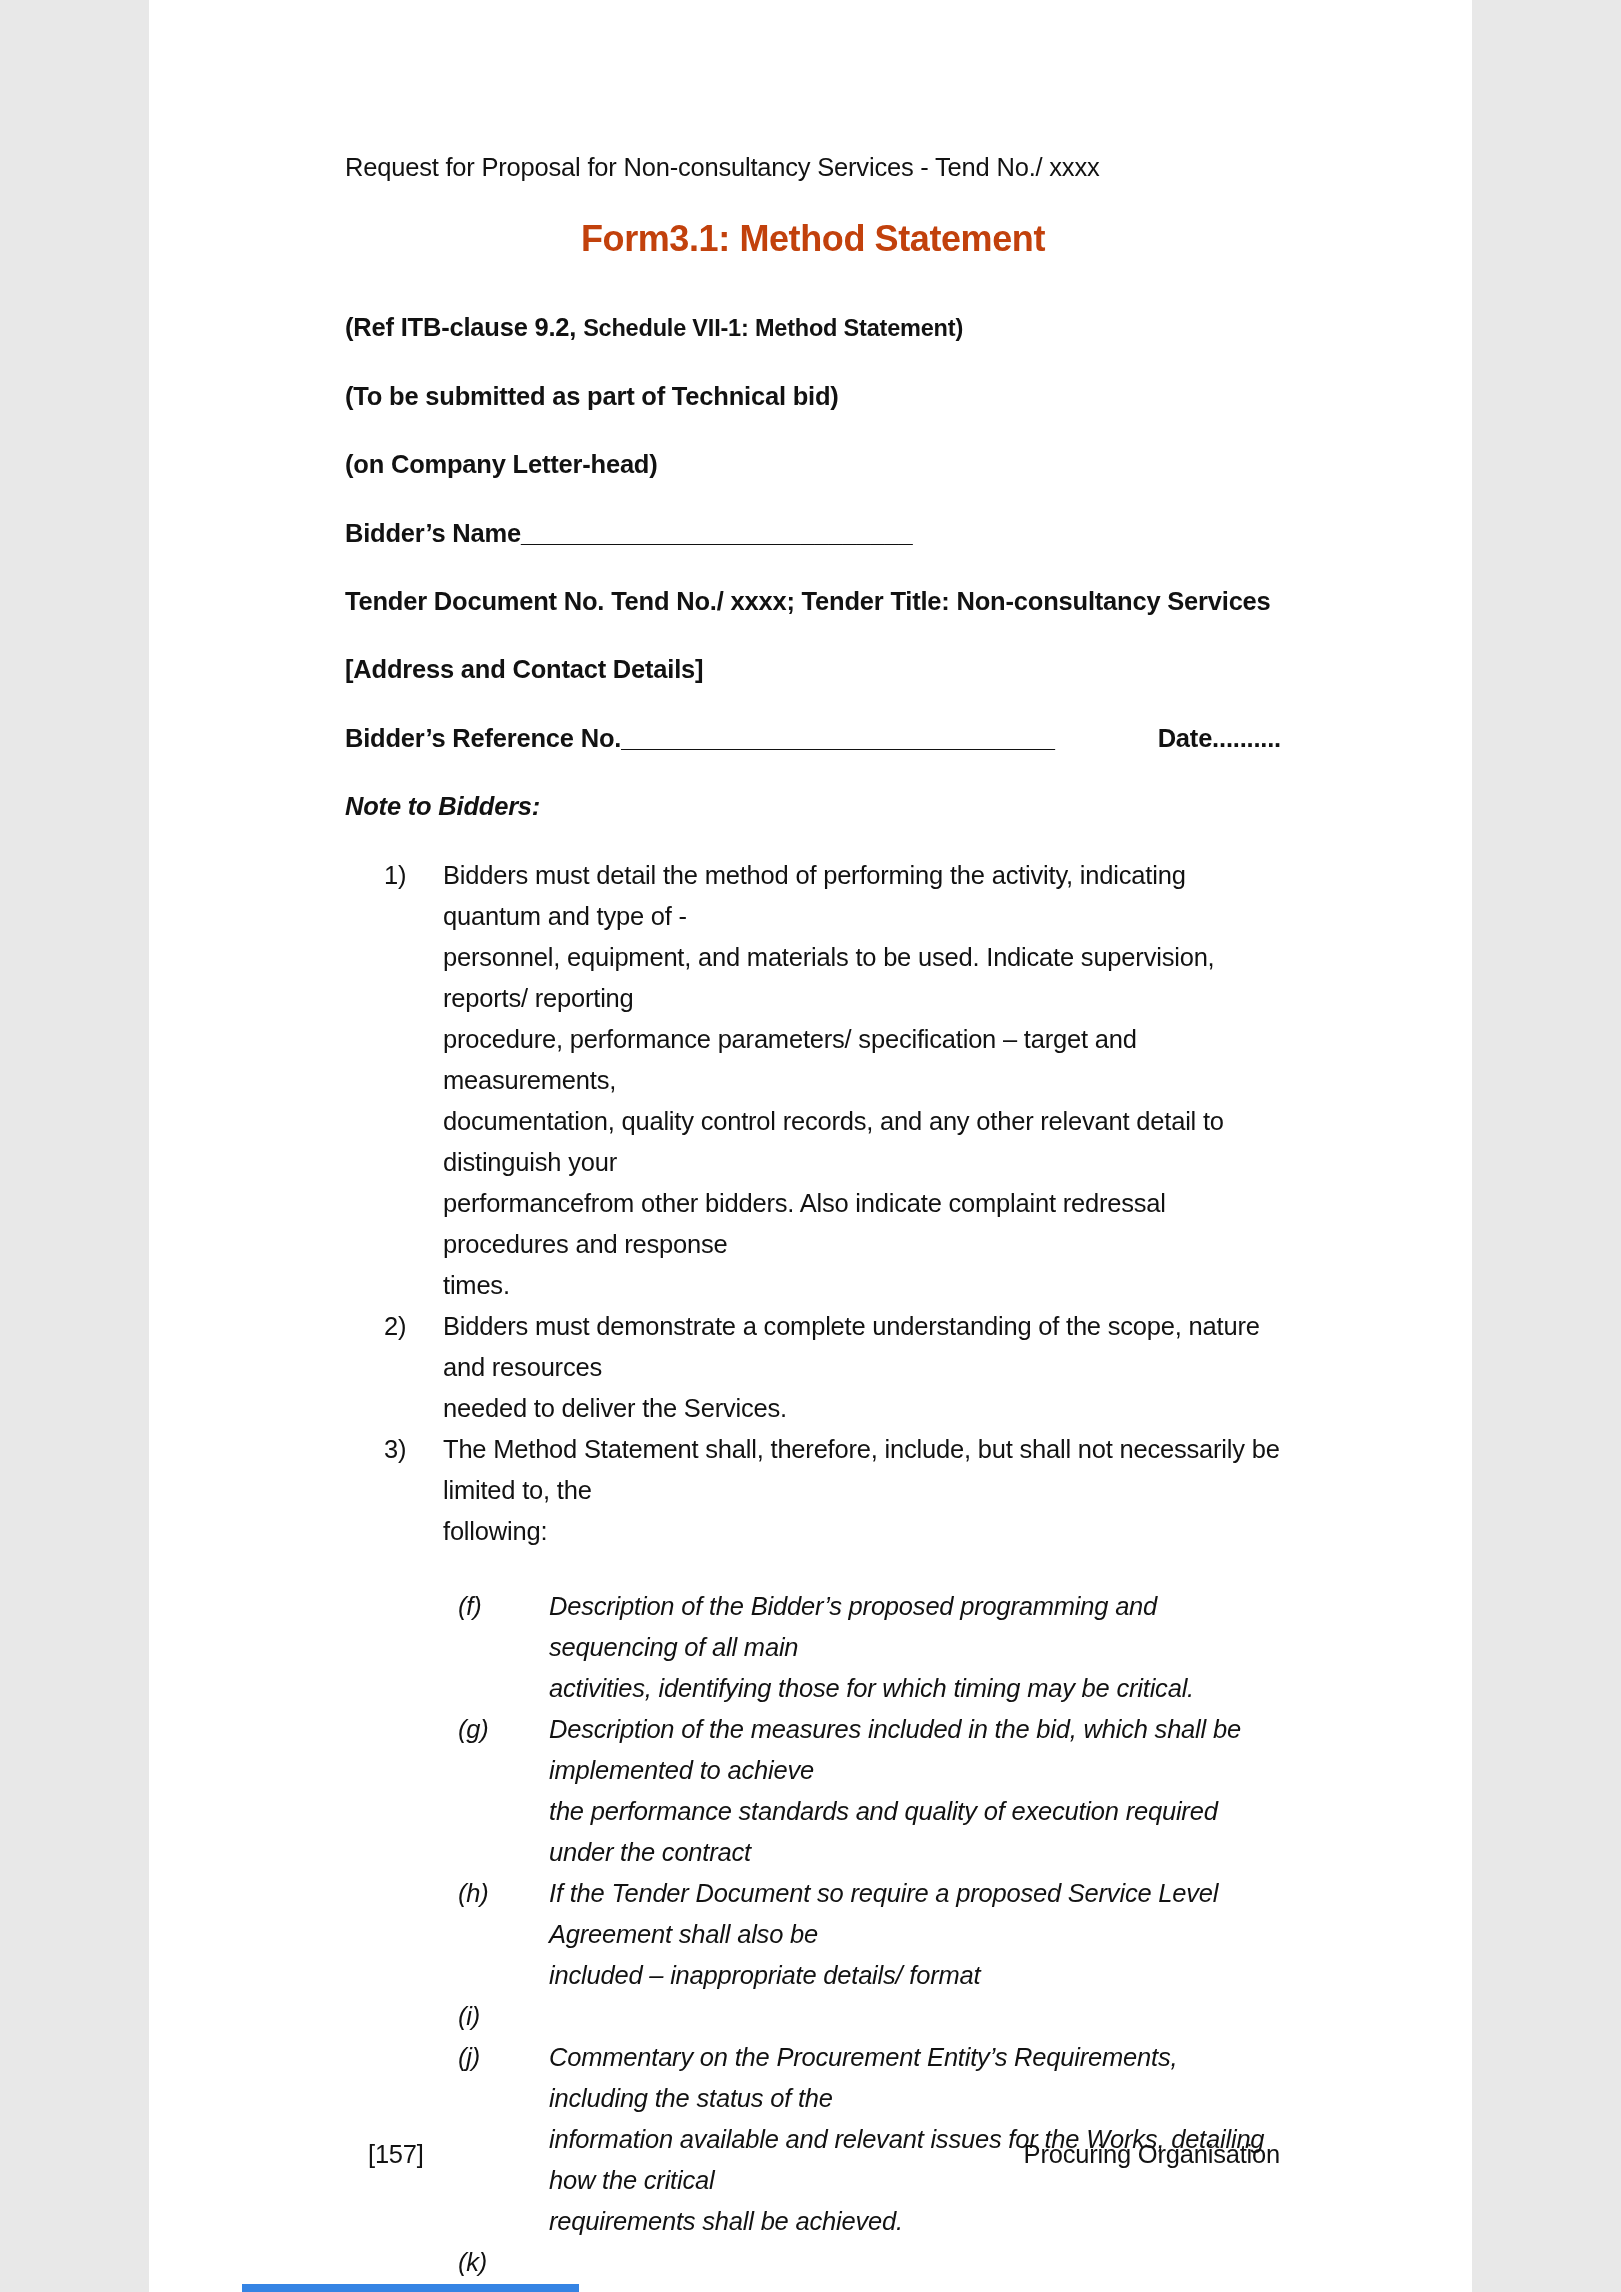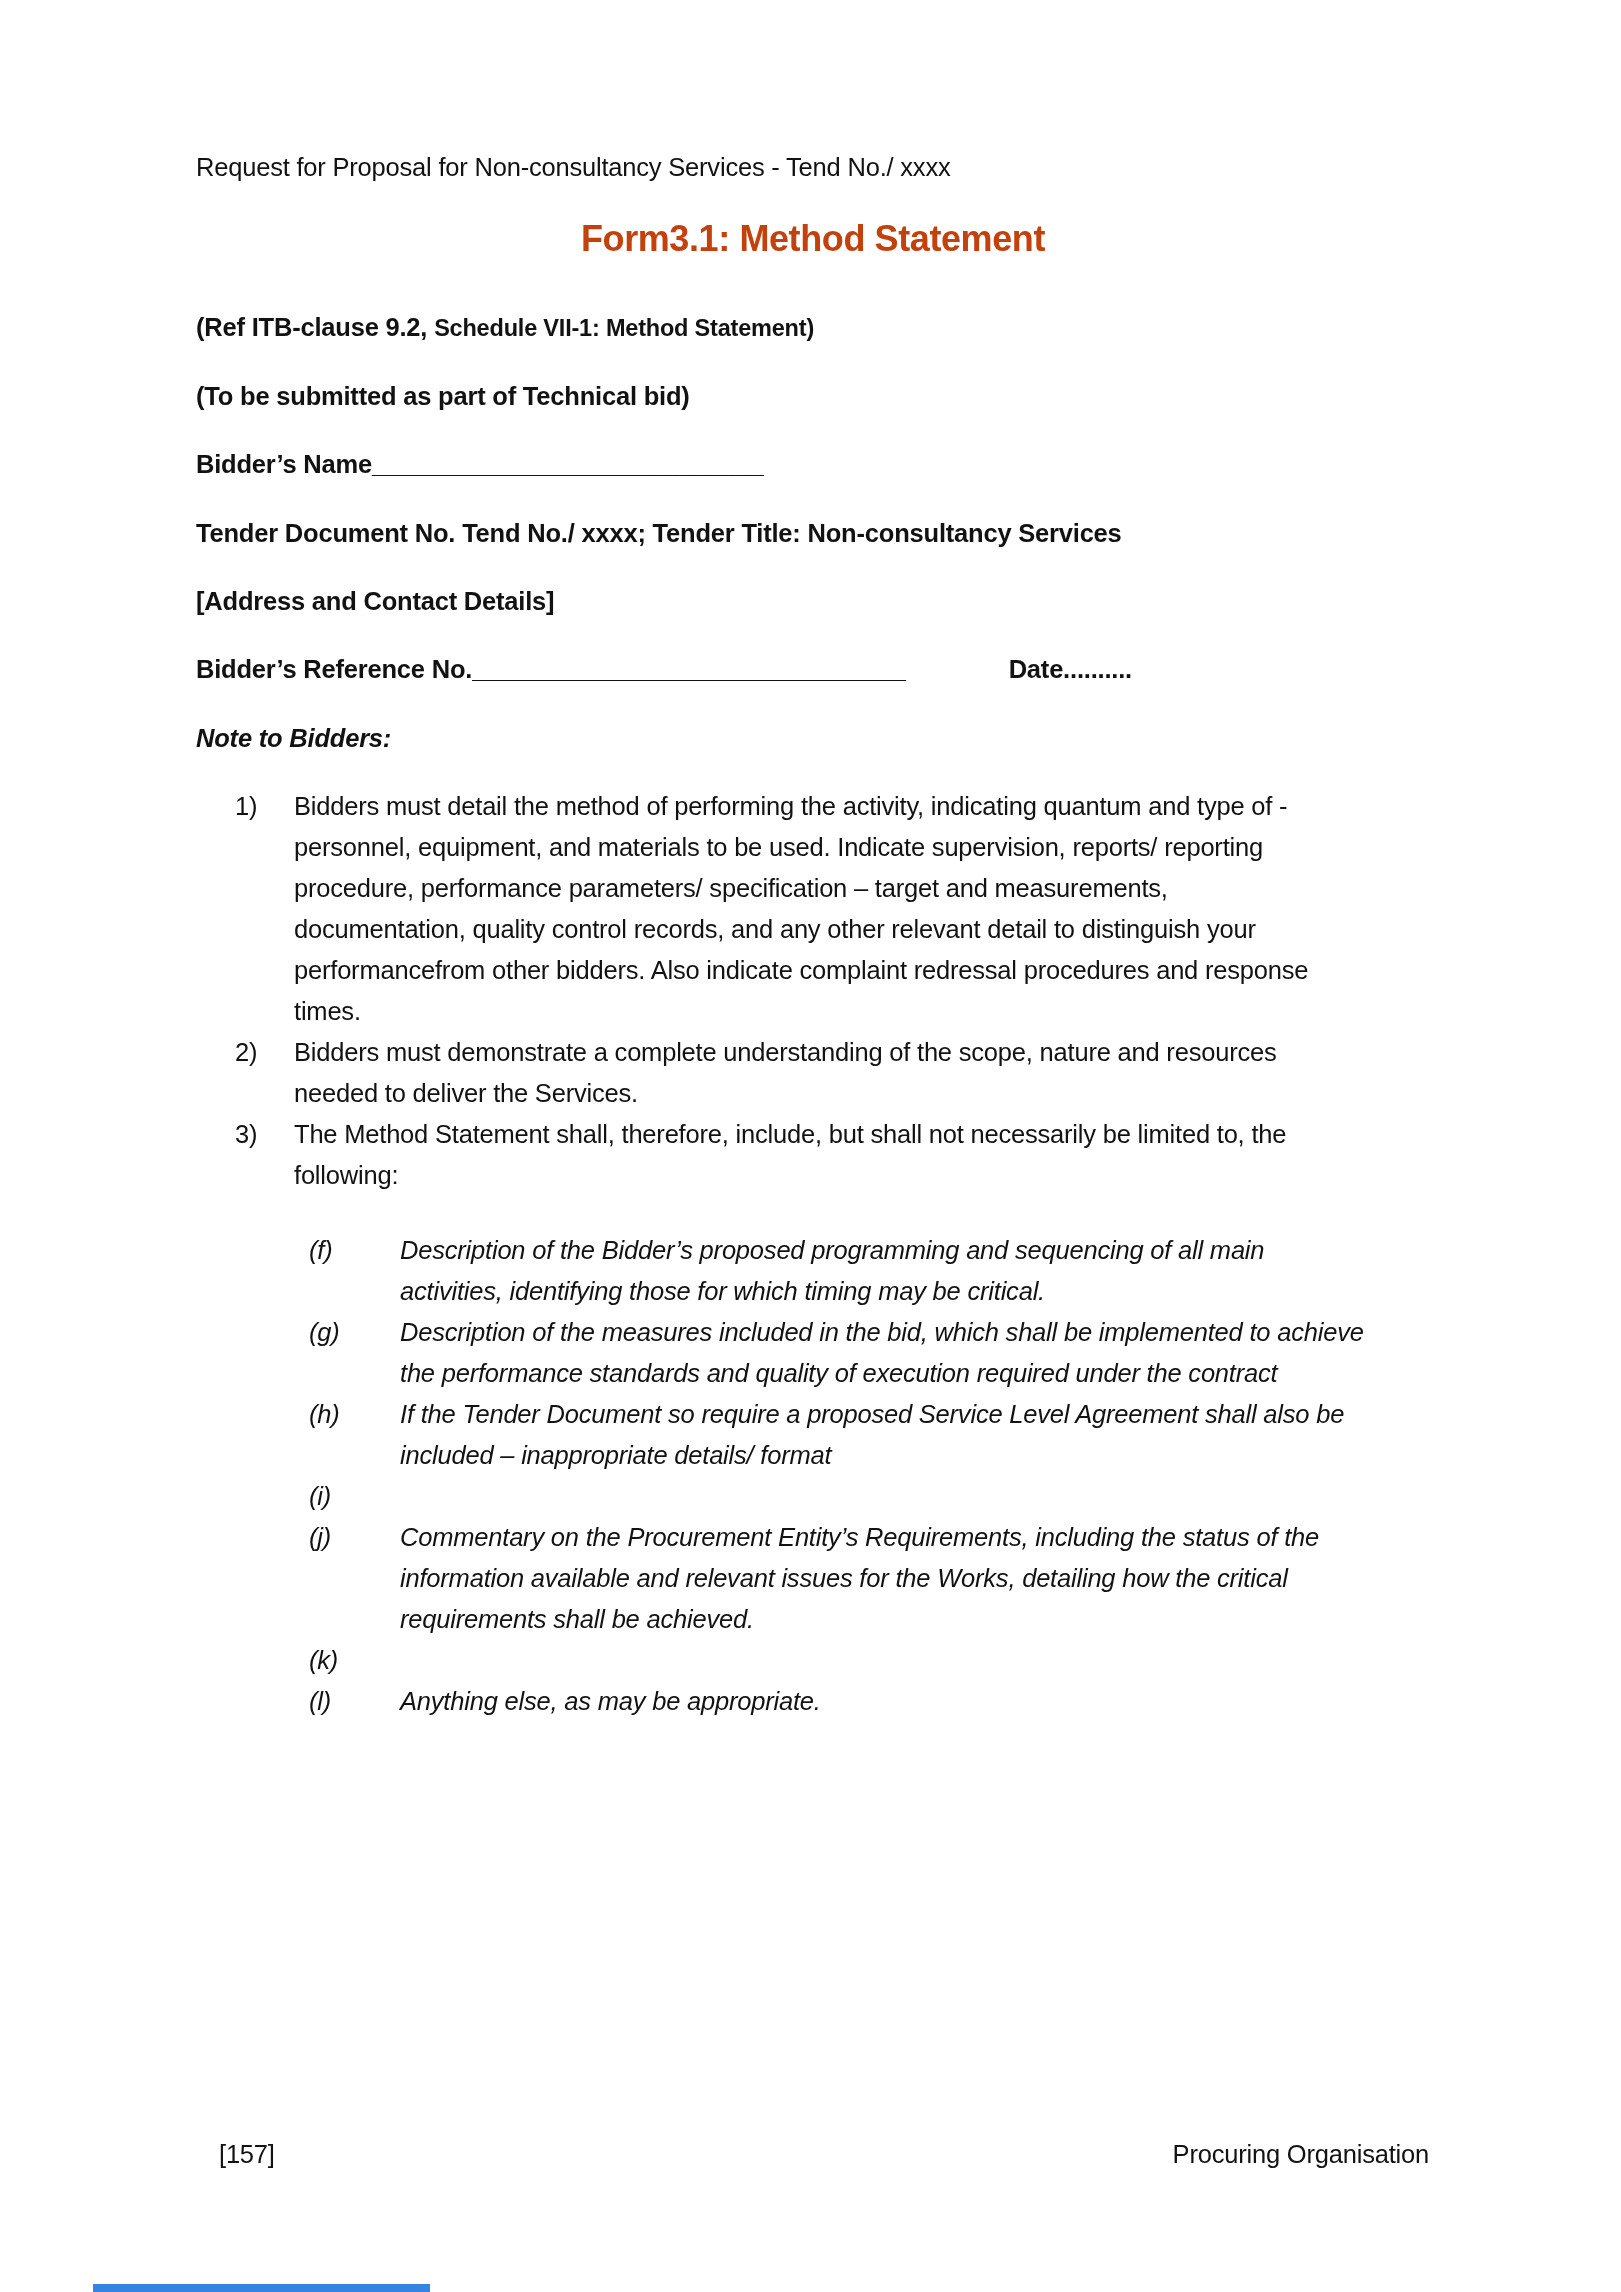--- a/index.html
+++ b/index.html
@@ -1,18 +1,18 @@
 <!DOCTYPE html>
 <html><head>
 <meta charset="utf-8">
 <style>
   html,body{margin:0;padding:0;background:#e8e8e8;}
   .page{
     position:relative;
-    width:1621px;height:2293px;
+    width:1323px;height:2293px;
     background:#ffffff;
     font-family:"Liberation Sans",sans-serif;
     color:#121212;
     overflow:hidden;
     margin:0 auto;
   }
   .content{
     position:absolute;
     left:196px;right:191px;top:147px;
   }
@@ -74,20 +74,21 @@
   <div class="content">
 
     <div class="doc-header">Request for Proposal for Non-consultancy Services - Tend No./ xxxx</div>
 
     <h1 class="title">Form3.1: Method Statement</h1>
 
     <p class="body"><span>(Ref ITB-clause 9.2, </span><span class="smaller">Schedule VII-1: Method Statement)</span></p>
 
     <p class="body">(To be submitted as part of Technical bid)</p>
 
+    <p class="body">(on Company Letter-head)</p>
 
     <p class="body">Bidder’s Name____________________________</p>
 
     <p class="body">Tender Document No. Tend No./ xxxx; Tender Title: Non-consultancy Services</p>
 
     <p class="body">[Address and Contact Details]</p>
 
     <p class="body"><span>Bidder’s Reference No._______________________________</span><span class="date-gap">Date..........</span></p>
 
     <p class="body italic note-head">Note to Bidders:</p>

